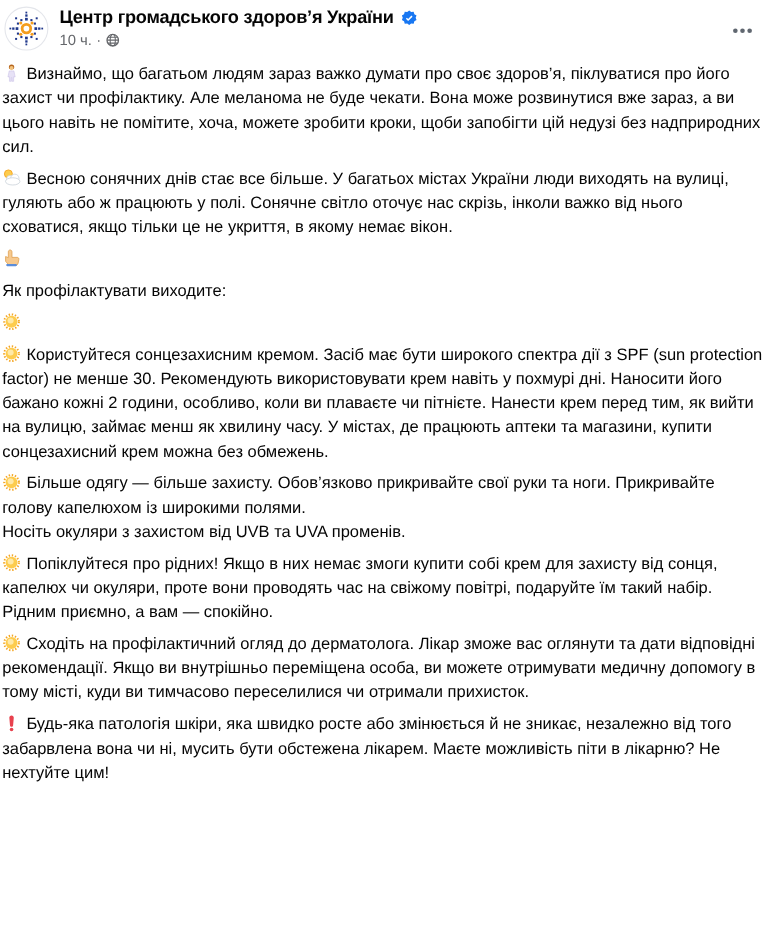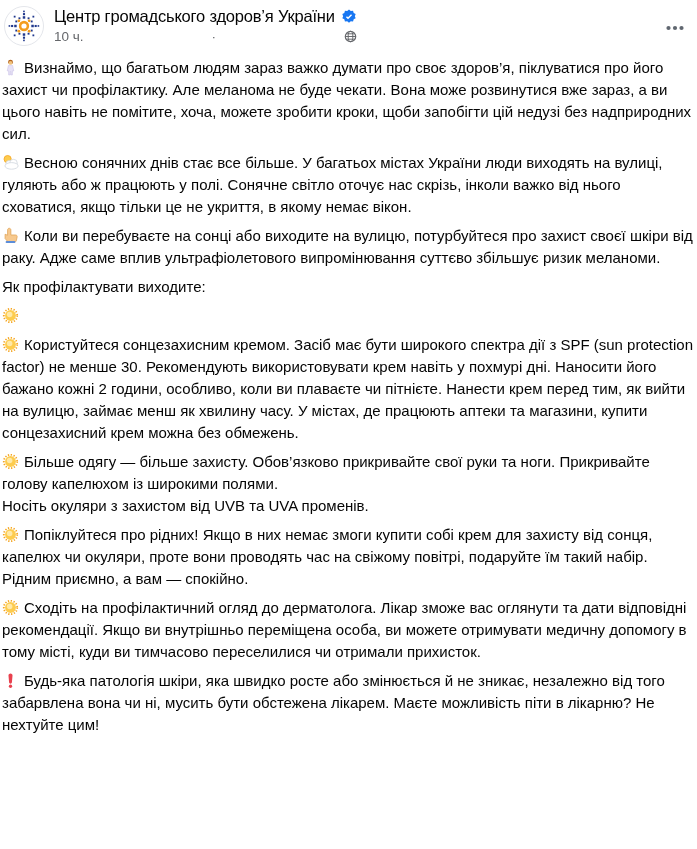--- a/index.html
+++ b/index.html
@@ -19,28 +19,28 @@
   }
   .avatar {
     width: 40px; height: 40px; border-radius: 50%;
     border: 1px solid #e4e6eb; background: #fff;
     flex: 0 0 auto; overflow: hidden;
   }
   .avatar svg { width: 100%; height: 100%; display: block; }
   .header-text { margin-left: 10px; padding-top: 1px; min-width: 0; }
   .name-row { display: flex; align-items: center; gap: 6px; }
   .page-name {
-    font-size: 16.5px; font-weight: 400; color: #050505;
+    font-size: 16.5px; font-weight: 700; color: #050505;
     letter-spacing: -0.2px; white-space: nowrap; cursor: pointer;
   }
   .verified-badge { width: 16px; height: 16px; flex: 0 0 auto; display: inline-block; }
   .verified-badge svg { width: 100%; height: 100%; display: block; }
   .meta-row {
     display: flex; align-items: center; gap: 4px;
-    margin-top: 3px; color: #65676b; font-size: 13.5px; justify-content: space-between;
+    margin-top: 3px; color: #65676b; font-size: 13.5px;
   }
   .timestamp { cursor: pointer; }
   .meta-sep { color: #65676b; }
   .globe-icon { width: 13px; height: 13px; display: inline-block; }
   .globe-icon svg { width: 100%; height: 100%; display: block; }
   .more-btn {
     position: absolute; right: 6px; top: 12px;
     width: 32px; height: 32px; border-radius: 50%;
     display: flex; align-items: center; justify-content: center;
     cursor: pointer;
@@ -183,21 +183,21 @@
     <p><span class="pic"><svg viewBox="0 0 16 16">
             <use href="#ic-person"></use>
           </svg></span><span class="ptext">Визнаймо, що багатьом людям зараз важко думати про своє здоров’я, піклуватися про його захист чи профілактику. Але меланома не буде чекати. Вона може розвинутися вже зараз, а ви цього навіть не помітите, хоча, можете зробити кроки, щоби запобігти цій недузі без надприродних сил.</span></p>
 
     <p><span class="pic"><svg viewBox="0 0 16 16">
             <use href="#ic-sun-cloud"></use>
           </svg></span><span class="ptext">Весною сонячних днів стає все більше. У багатьох містах України люди виходять на вулиці, гуляють або ж працюють у полі. Сонячне світло оточує нас скрізь, інколи важко від нього сховатися, якщо тільки це не укриття, в якому немає вікон.</span></p>
 
     <p><span class="pic"><svg viewBox="0 0 16 16">
             <use href="#ic-finger"></use>
-          </svg></span><span class="ptext">Коли ви перебуваєте на сонці або виходите на вулицю, потурбуйтеся про захист своєї шкіри від раку. Адже саме вплив ультрафіолетового випромінювання суттєво збільшує ризик меланоми.</span></p>
+          </svg></span></p>
 
     <p><span class="ptext">Як профілактувати виходите:</span></p>
 
     <p><span class="pic"><svg viewBox="0 0 16 16">
             <use href="#ic-sun"></use>
           </svg></span></p>
 
     <p><span class="pic"><svg viewBox="0 0 16 16">
             <use href="#ic-sun"></use>
           </svg></span><span class="ptext">Користуйтеся сонцезахисним кремом. Засіб має бути широкого спектра дії з SPF (sun protection factor) не менше 30. Рекомендують використовувати крем навіть у похмурі дні. Наносити його бажано кожні 2 години, особливо, коли ви плаваєте чи пітнієте. Нанести крем перед тим, як вийти на вулицю, займає менш як хвилину часу. У містах, де працюють аптеки та магазини, купити сонцезахисний крем можна без обмежень.</span></p>

